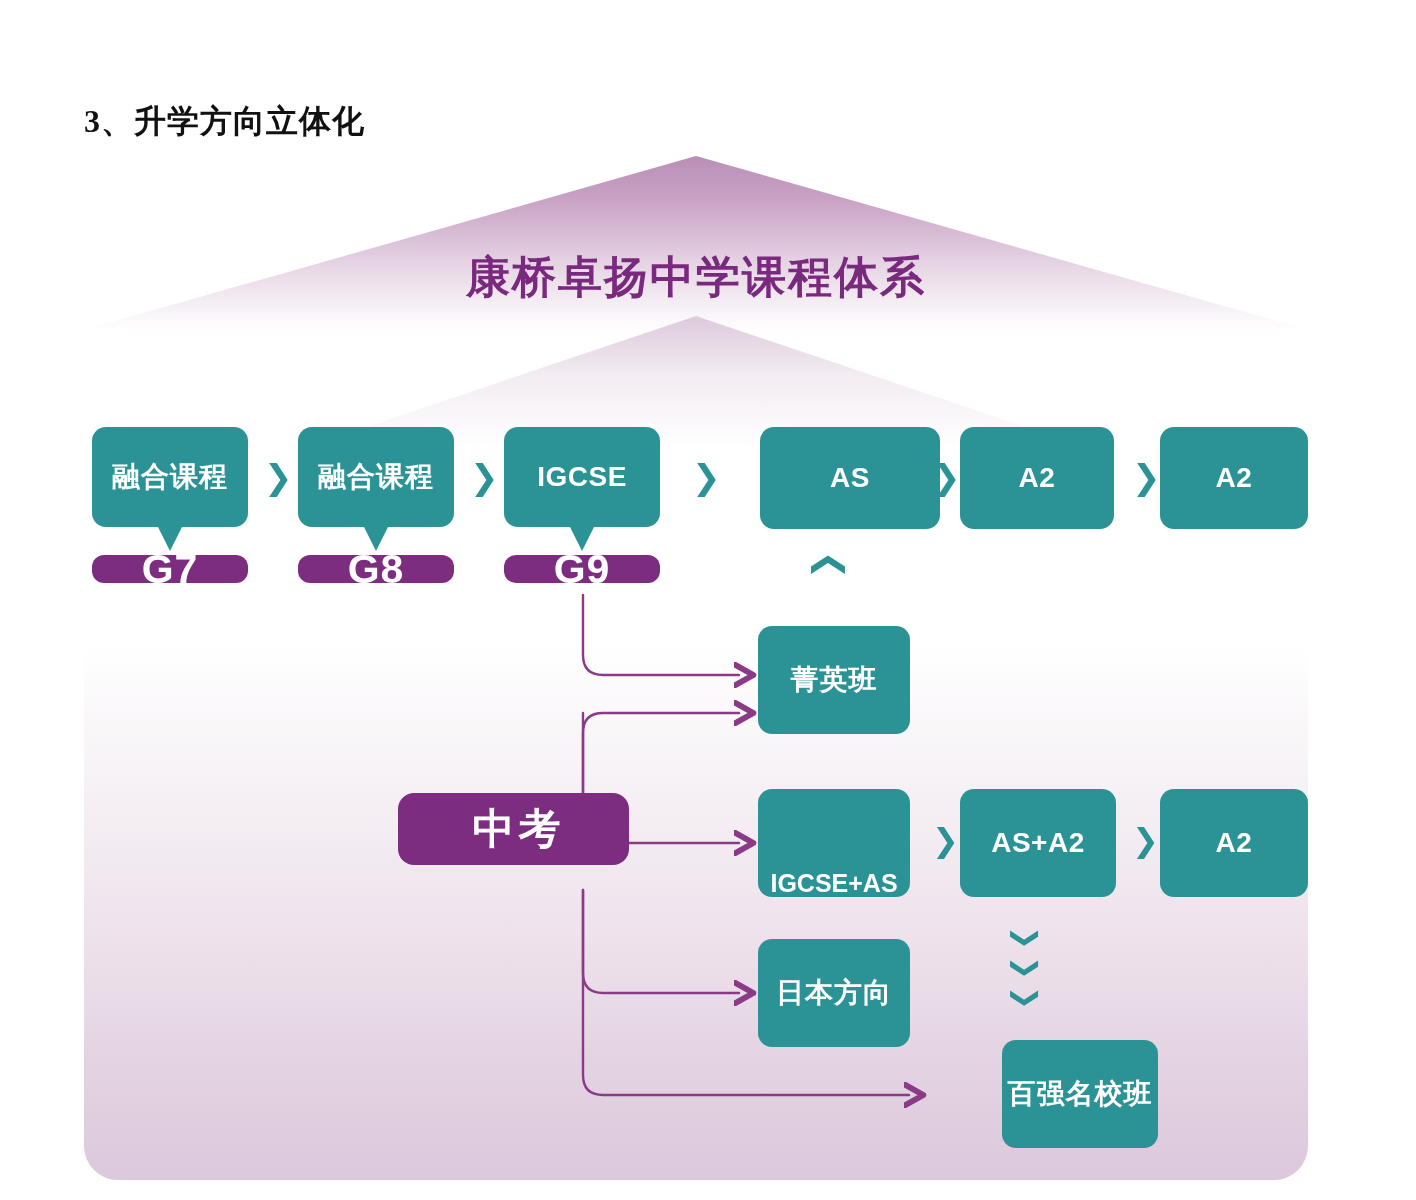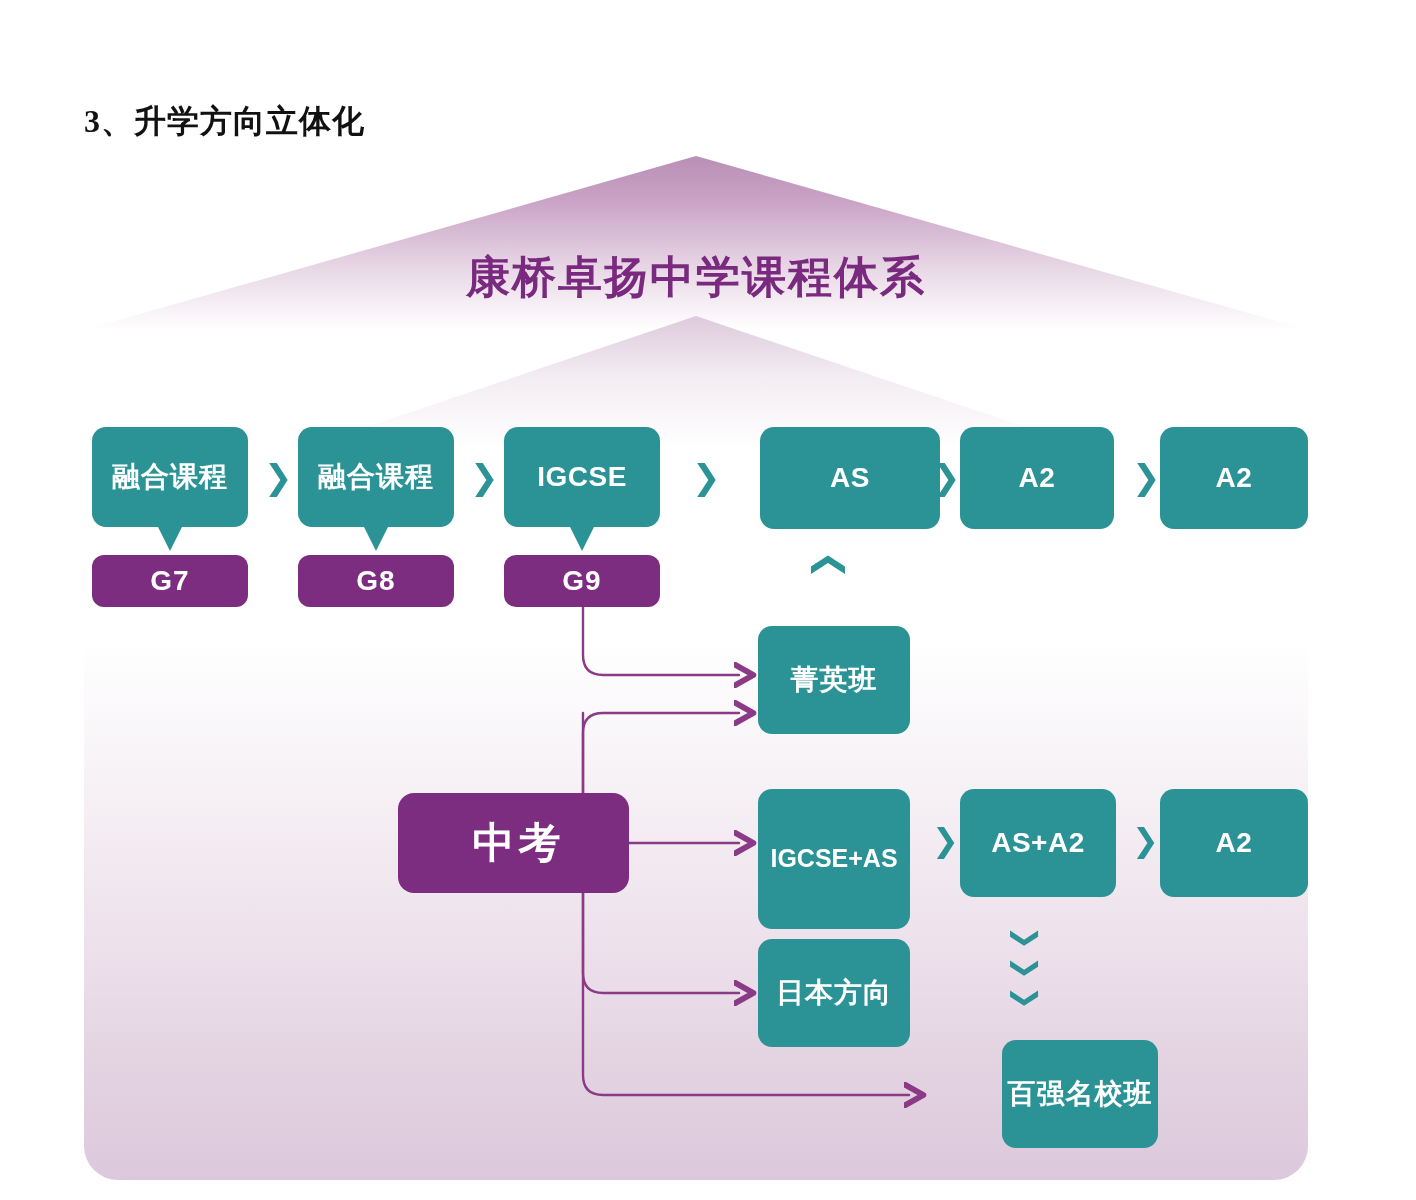--- a/index.html
+++ b/index.html
@@ -107,28 +107,28 @@
     margin-left: -13px;
     width: 0; height: 0;
     border-left: 13px solid transparent;
     border-right: 13px solid transparent;
     border-top: 26px solid #2b9296;
   }
 
   
   .pill {
     position: absolute;
-    height: 52px;
+    height: 28px;
     border-radius: 12px;
     background: #7c2d80;
     color: #ffffff;
     display: flex;
     align-items: center;
     justify-content: center;
-    font-size: 28px;
+    font-size: 41px;
     font-weight: bold;
     letter-spacing: 1px;
   }
 
   
   .chev-sep {
     position: absolute;
     color: #2b9296;
     font-weight: bold;
     line-height: 1;
@@ -233,29 +233,29 @@
   <div class="node teal" style="left:876px; top:277px; width:154px; height:102px;">
     <span class="lat">A2</span>
   </div>
 
   <div class="chev-sep" style="left:1048px; top:310px; font-size:34px;">❯</div>
 
   <div class="node teal" style="left:1076px; top:277px; width:148px; height:102px;">
     <span class="lat">A2</span>
   </div>
 
-  <div class="node purple" style="left:314px; top:643px; width:231px; height:100px; border-radius:16px;padding-left:10px;">
+  <div class="node purple" style="left:314px; top:643px; width:231px; height:72px; border-radius:16px;padding-left:10px;">
     <span style="font-size:42px; letter-spacing:4px;">中考</span>
   </div>
 
   <div class="node teal" style="left:674px; top:476px; width:152px; height:108px;">
     <span class="cjk">菁英班</span>
   </div>
 
-  <div class="node teal" style="left:674px; top:639px; width:152px; height:140px;">
+  <div class="node teal" style="left:674px; top:639px; width:152px; height:108px;align-items:flex-end;">
     <span style="font-size:25px;">IGCSE+AS</span>
   </div>
 
   <div class="chev-sep" style="left:848px; top:674px; font-size:32px;">❯</div>
 
   <div class="node teal" style="left:876px; top:639px; width:156px; height:108px;">
     <span class="lat">AS+A2</span>
   </div>
 
   <div class="chev-sep" style="left:1048px; top:674px; font-size:32px;">❯</div>

